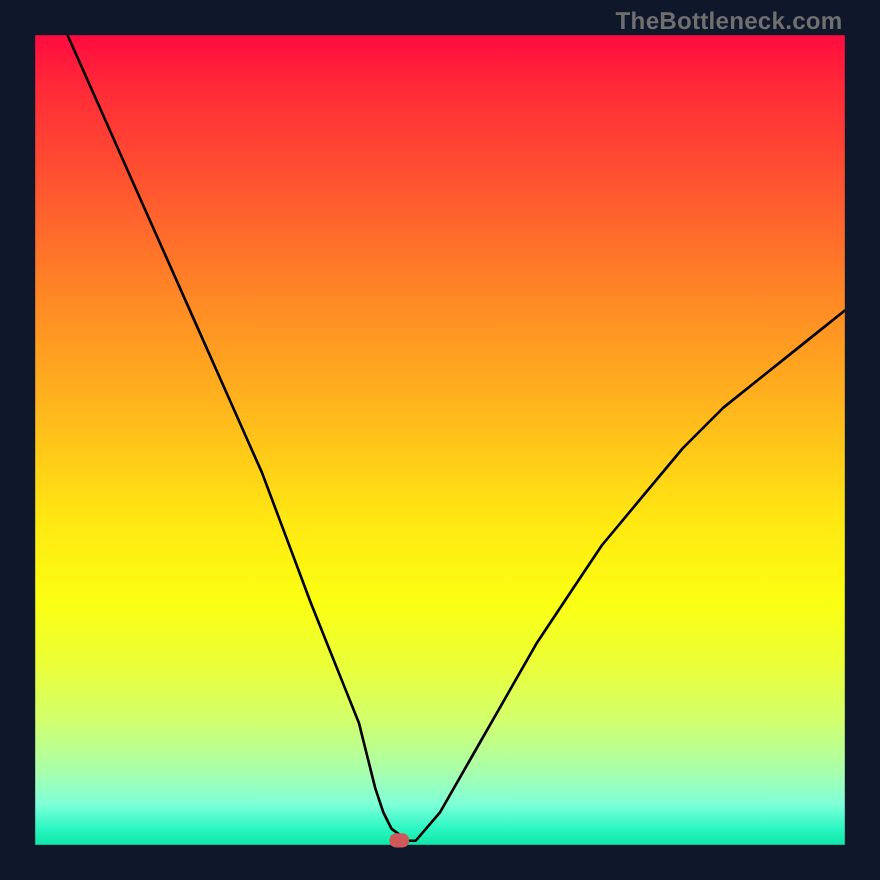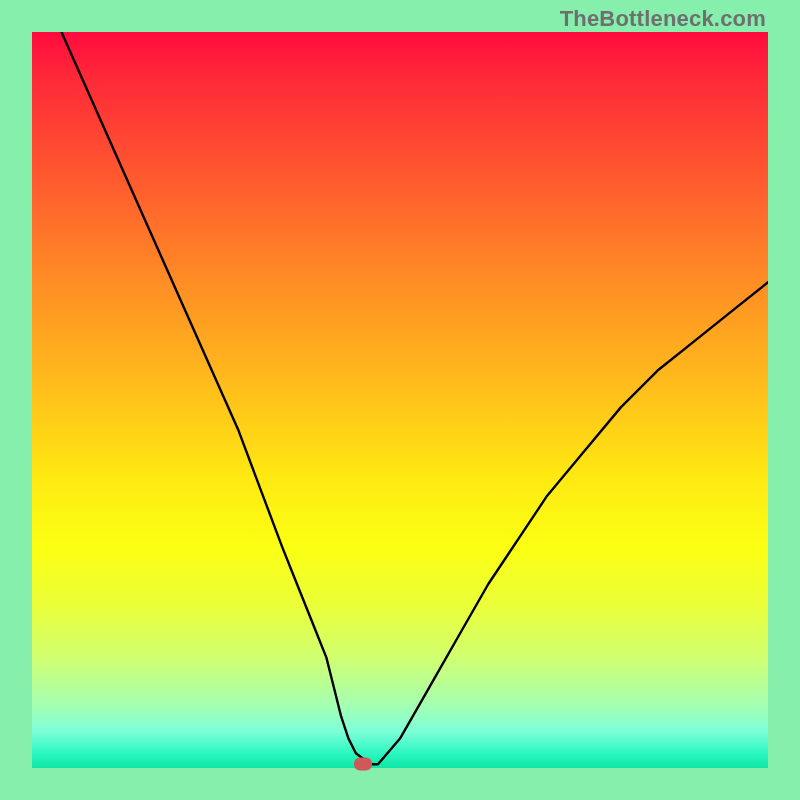--- a/index.html
+++ b/index.html
@@ -1,20 +1,20 @@
 <!DOCTYPE html>
 <html><head>
 <meta charset="utf-8">
 <style>
   * { margin: 0; padding: 0; box-sizing: border-box; }
   html, body { width: 800px; height: 800px; overflow: hidden; background: #000; }
   .frame {
     width: 800px;
     height: 800px;
-    background: #86efac;
+    background: #0f172a;
     position: relative;
     padding-left: 20px;
   }
   .plot-area {
     position: absolute;
     left: 32px;
     top: 32px;
     width: 736px;
     height: 736px;
     background: linear-gradient(to bottom,

